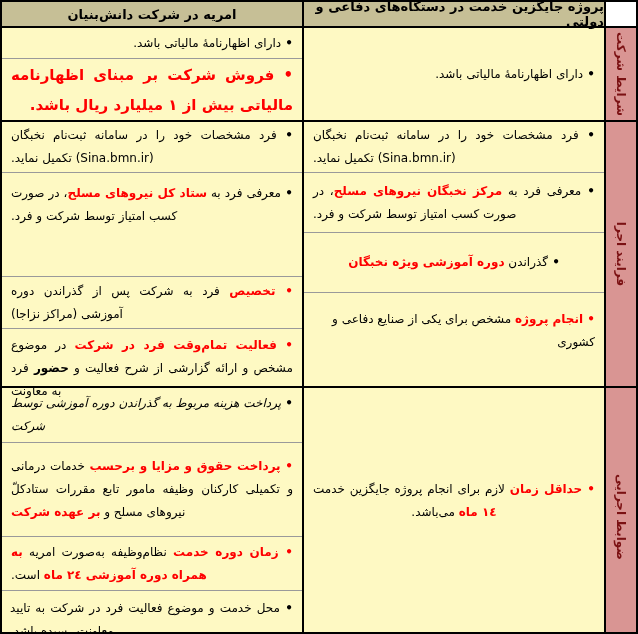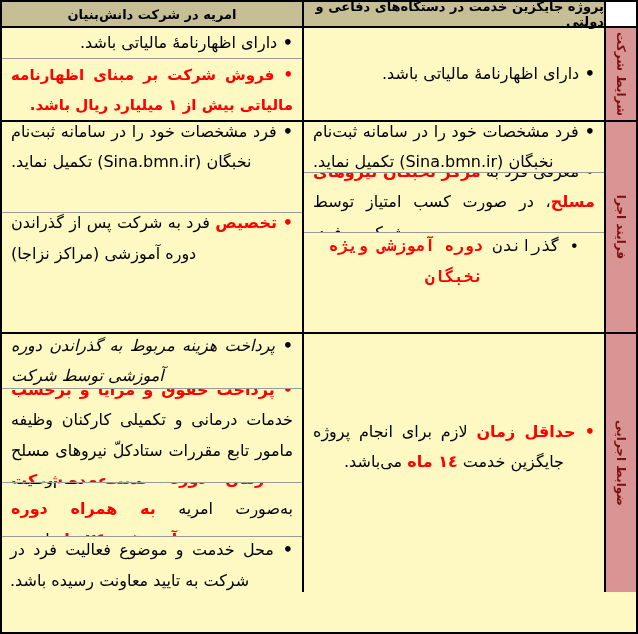--- a/index.html
+++ b/index.html
@@ -27,41 +27,41 @@
     display:flex;align-items:center;justify-content:center;
     font-weight:bold;font-size:13px;direction:rtl;color:#000;
   }
   .h-left{flex:1}
   .h-right{flex:0 0 304px;border-left:2px solid #000;border-right:2px solid #000}
   .h-corner{flex:0 0 30px;background:#fff}
   
   .section{display:flex;flex:0 0 auto}
   .section + .section{border-top:2px solid #000}
   .s1{height:92px}
-  .s2{height:212px}
+  .s2{height:266px}
   .s3{height:260px}
   .col{display:flex;flex-direction:column}
   .left-col{flex:1}
   .right-col{flex:0 0 304px;border-left:2px solid #000;border-right:2px solid #000}
   .side{flex:0 0 30px;background:var(--side);position:relative}
   .vlabel{
     position:absolute;top:50%;left:50%;
     transform:translate(-50%,-50%) rotate(90deg);
     white-space:nowrap;direction:rtl;
     font-weight:bold;font-size:12px;color:var(--sidetxt);
   }
   
   .cell{
     display:flex;align-items:center;
     padding:2px 9px;overflow:hidden;
   }
   .cell + .cell{border-top:1px solid var(--line)}
   .item{
     direction:rtl;width:100%;
-    font-size:16px;line-height:1.9;color:#000;
+    font-size:12px;line-height:1.9;color:#000;
   }
   .item.ml{text-align:justify;text-align-last:left}
   .item.mlr{text-align:justify;text-align-last:right}
   .item.mlc{text-align:justify;text-align-last:center}
   .item.sl{text-align:right}
   .item.cen{text-align:center}
   .item.big{font-size:15px;line-height:2;font-weight:bold}
   .red{color:var(--red);font-weight:bold}
   .b{font-weight:bold}
   .bullet{font-weight:bold}
@@ -94,33 +94,42 @@
     <div class="side">
       <span class="vlabel">شرایط شرکت</span>
     </div>
   </div>
 
   <div class="section s2">
     <div class="col left-col">
         <div class="cell" style="flex: 0 0 50px;">
           <p class="item ml"><span class="bullet">• </span><span>فرد مشخصات خود را در سامانه ثبت‌نام نخبگان (Sina.bmn.ir) تکمیل نماید.</span></p>
         </div>
+        <div class="cell" style="flex: 0 0 64px;">
+          <p class="item ml"><span class="bullet">• </span><span>معرفی فرد به </span><span class="red">ستاد کل نیروهای مسلح</span><span>، در صورت کسب امتیاز توسط شرکت و فرد.</span></p>
+        </div>
         <div class="cell" style="flex: 0 0 52px; margin-top: 40px;">
           <p class="item ml"><span class="bullet red">• </span><span class="red">تخصیص</span><span> فرد به شرکت پس از گذراندن دوره آموزشی (مراکز نزاجا)</span></p>
+        </div>
+        <div class="cell" style="flex: 0 0 80px;">
+          <p class="item ml"><span class="bullet red">• </span><span class="red">فعالیت تمام‌وقت فرد در شرکت</span><span> در موضوع مشخص و ارائه گزارشی از شرح فعالیت و </span><span class="b">حضور</span><span> فرد به معاونت</span></p>
         </div>
       </div>
     <div class="col right-col">
         <div class="cell" style="flex: 0 0 50px;">
           <p class="item ml"><span class="bullet">• </span><span>فرد مشخصات خود را در سامانه ثبت‌نام نخبگان (Sina.bmn.ir) تکمیل نماید.</span></p>
         </div>
         <div class="cell" style="flex: 0 0 60px;">
           <p class="item ml"><span class="bullet">• </span><span>معرفی فرد به </span><span class="red">مرکز نخبگان نیروهای مسلح</span><span>، در صورت کسب امتیاز توسط شرکت و فرد.</span></p>
         </div>
-        <div class="cell" style="flex: 0 0 60px; font-family: Liberation Mono, monospace;">
+        <div class="cell" style="flex: 0 0 60px;">
           <p class="item cen"><span class="bullet">• </span><span>گذراندن </span><span class="red">دوره آموزشی ویژه نخبگان</span></p>
+        </div>
+        <div class="cell" style="flex: 0 0 76px;">
+          <p class="item sl"><span class="bullet red">• </span><span class="red">انجام پروژه</span><span> مشخص برای یکی از صنایع دفاعی و کشوری</span></p>
         </div>
       </div>
     <div class="side">
       <span class="vlabel">فرایند اجرا</span>
     </div>
   </div>
 
   <div class="section s3">
     <div class="col left-col">
         <div class="cell" style="flex: 0 0 54px; font-style: italic;">

